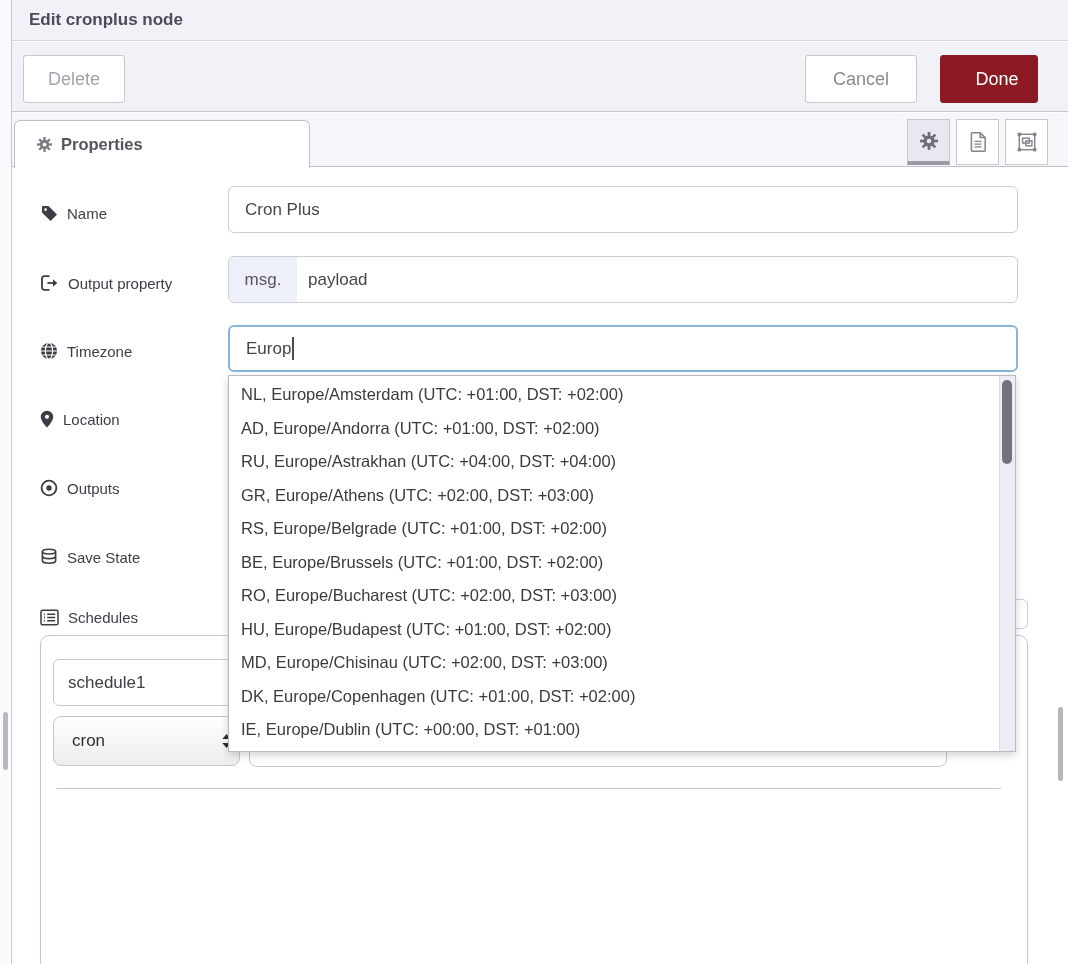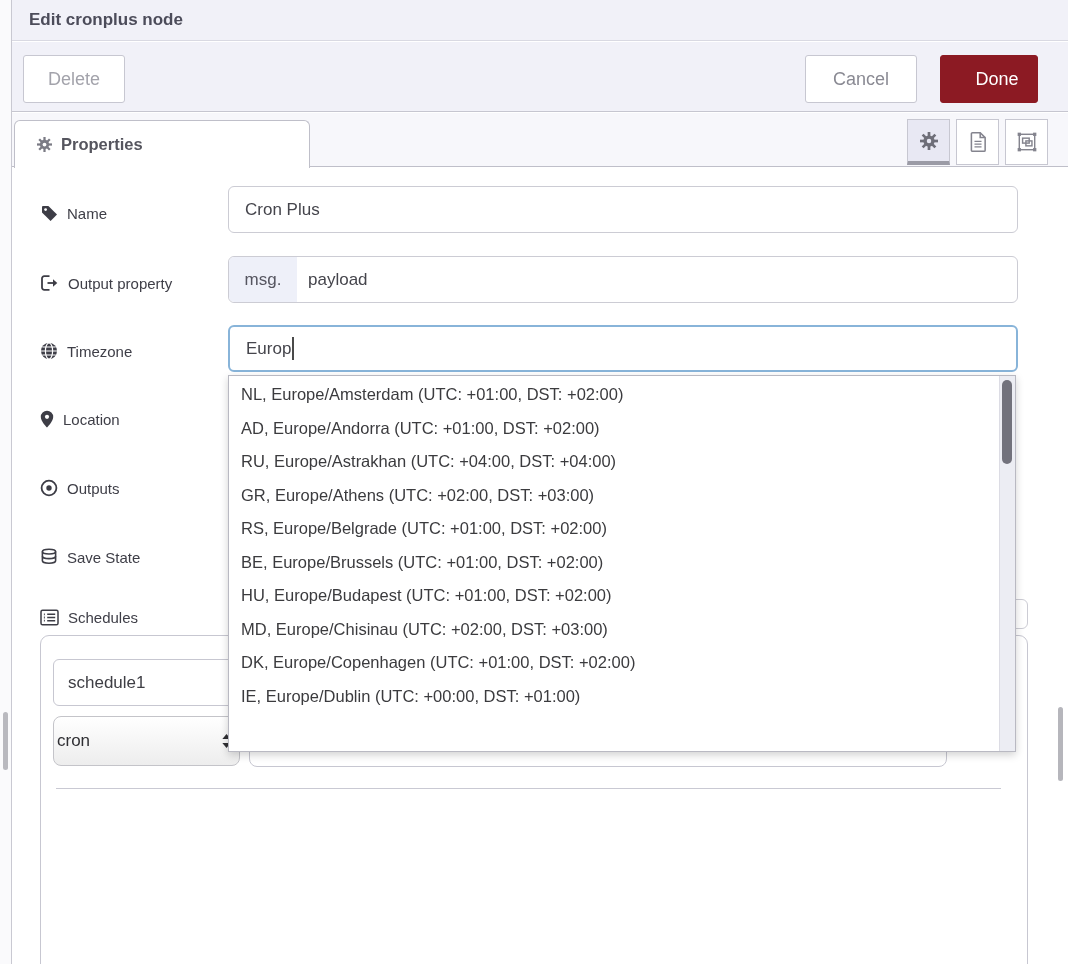--- a/index.html
+++ b/index.html
@@ -78,21 +78,21 @@
 
   
   .sched-box { position:absolute; left:28px; top:467px; width:988px; height:520px;
     border:1px solid #c7c7d1; border-radius:9px; background:#fff; z-index:2; }
   .sched-name { position:absolute; left:12px; top:23px; width:588px; height:47px;
     border:1px solid #c7c7d1; border-radius:6px; background:#fff; font-size:17px; color:#3e3e44;
     display:flex; align-items:center; padding-left:14px; }
   .sched-type { position:absolute; left:12px; top:80px; width:187px; height:50px;
     border:1px solid #c4c4c9; border-radius:8px;
     background:linear-gradient(#ffffff,#ededed); box-shadow:inset 0 1px 0 #fff;
-    font-size:17px; color:#2f2f33; display:flex; align-items:center; padding-left:3px; cursor:pointer; }
+    font-size:17px; color:#2f2f33; display:flex; align-items:center; padding-left:18px; cursor:pointer; }
   .sched-type .arrows { position:absolute; right:7px; top:50%; transform:translateY(-50%); }
   .sched-expr { position:absolute; left:208px; top:84px; width:698px; height:47px;
     border:1px solid #c7c7d1; border-radius:8px; background:#fff; }
   .sched-divider { position:absolute; left:15px; top:152px; width:945px; height:0;
     border-top:1px solid #c9c9d3; }
 
   
   .tray-thumb { position:absolute; right:5px; top:539px; width:5px; height:74px;
     background:#b6b6bc; border-radius:3px; z-index:12; }
 
@@ -258,20 +258,21 @@
 
       <div class="dropdown">
         <div class="dd-list">
 
         <div class="dd-item">NL, Europe/Amsterdam (UTC: +01:00, DST: +02:00)</div>
             <div class="dd-item">AD, Europe/Andorra (UTC: +01:00, DST: +02:00)</div>
             <div class="dd-item">RU, Europe/Astrakhan (UTC: +04:00, DST: +04:00)</div>
             <div class="dd-item">GR, Europe/Athens (UTC: +02:00, DST: +03:00)</div>
             <div class="dd-item">RS, Europe/Belgrade (UTC: +01:00, DST: +02:00)</div>
             <div class="dd-item">BE, Europe/Brussels (UTC: +01:00, DST: +02:00)</div>
+            <div class="dd-item">RO, Europe/Bucharest (UTC: +02:00, DST: +03:00)</div>
             <div class="dd-item">HU, Europe/Budapest (UTC: +01:00, DST: +02:00)</div>
             <div class="dd-item">MD, Europe/Chisinau (UTC: +02:00, DST: +03:00)</div>
             <div class="dd-item">DK, Europe/Copenhagen (UTC: +01:00, DST: +02:00)</div>
             <div class="dd-item">IE, Europe/Dublin (UTC: +00:00, DST: +01:00)</div>
           </div>
         <div class="dd-sbtrack">
           <div class="dd-sbthumb"></div>
         </div>
       </div>
 

